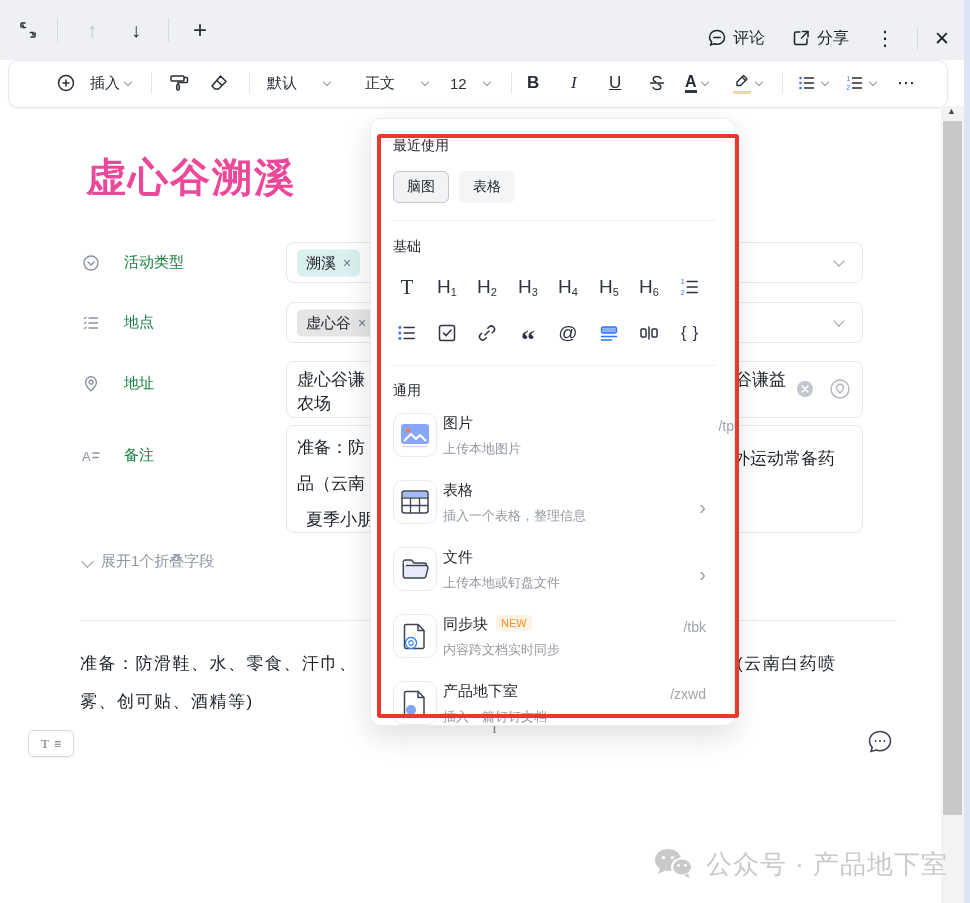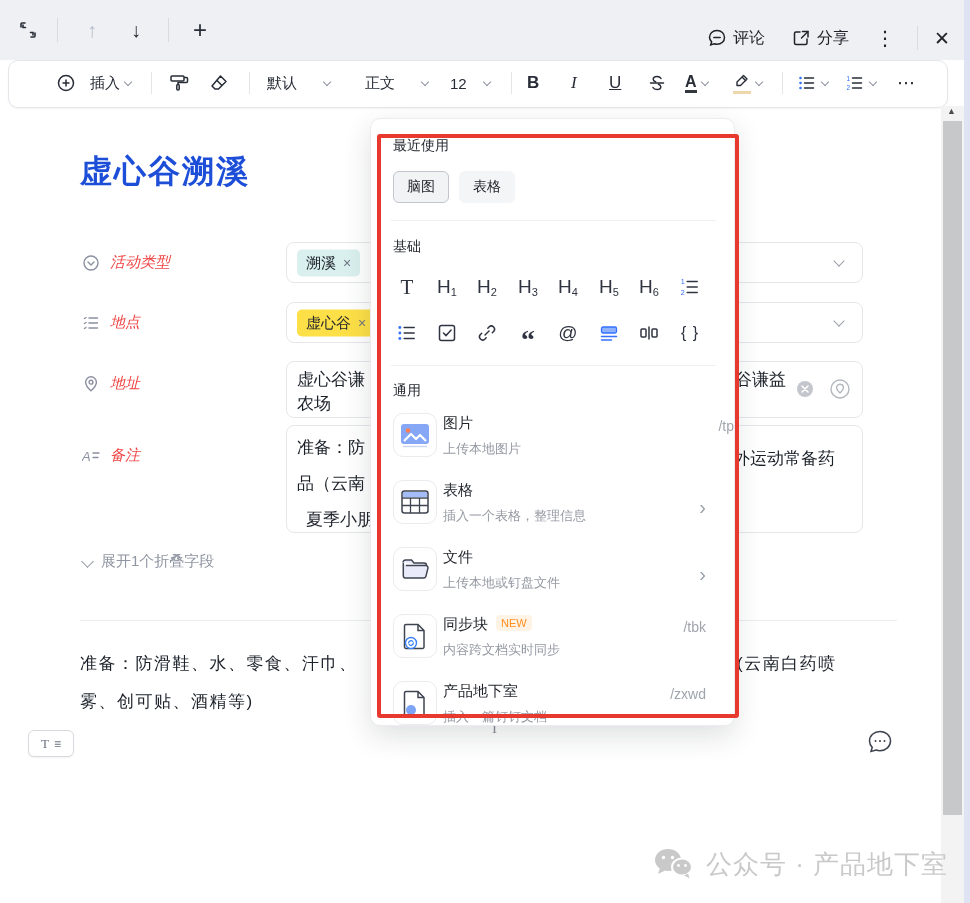--- a/index.html
+++ b/index.html
@@ -27,22 +27,22 @@
   .chev::after{content:"";position:absolute;left:1px;top:2px;width:5px;height:5px;border-right:1.4px solid #8f95a0;border-bottom:1.4px solid #8f95a0;transform:rotate(45deg);}
   .tl-text{font-size:15px;color:#272c36;}
   .fmt-letter{font-size:17px;color:#272c36;}
   .btn-b{font-weight:700;}
   .btn-i{font-style:italic;font-family:"Liberation Serif",serif;}
   .btn-u{text-decoration:underline;}
   .a-color{display:inline-block;font-size:16px;font-weight:600;border-bottom:3px solid #33383f;line-height:17px;}
   .pen-under{display:inline-block;border-bottom:3px solid #efd7ad;line-height:15px;}
 
   
-  .doc-title{position:absolute;left:80px;top:150px;font-size:32px;font-weight:700;color:#1d4ed8;letter-spacing:2px;}
-  .field-label{position:absolute;display:flex;align-items:center;gap:10px;color:#ef4444;font-size:15px;font-style:italic;}
+  .doc-title{position:absolute;left:86px;top:150px;font-size:40px;font-weight:700;color:#ec4899;letter-spacing:2px;}
+  .field-label{position:absolute;display:flex;align-items:center;gap:24px;color:#15803d;font-size:15px;}
   .field-box{position:absolute;left:286px;width:577px;background:#fff;border:1px solid #e5e7eb;border-radius:8px;box-sizing:border-box;}
   .sel-chev{position:absolute;right:18px;top:50%;width:10px;height:10px;margin-top:-7px;}
   .sel-chev::after{content:"";position:absolute;left:1px;top:1px;width:7px;height:7px;border-right:1.6px solid #9aa0a8;border-bottom:1.6px solid #9aa0a8;transform:rotate(45deg);}
   .tag{position:absolute;left:10px;top:50%;transform:translateY(-50%);display:flex;align-items:center;gap:7px;font-size:15px;color:#20242c;border-radius:5px;padding:4px 9px;}
   .tag .x{color:#6f7683;font-size:14px;}
   .fb-text{position:absolute;font-size:17px;color:#1b2029;line-height:26px;}
   .collapse{position:absolute;left:82px;top:552px;display:flex;align-items:center;gap:8px;color:#8f95a1;font-size:15px;}
   .chev-down{display:inline-block;width:11px;height:11px;position:relative;}
   .chev-down::after{content:"";position:absolute;left:1px;top:1px;width:8px;height:8px;border-right:1.6px solid #8f95a1;border-bottom:1.6px solid #8f95a1;transform:rotate(45deg);}
   .hdivider{position:absolute;left:80px;width:817px;height:1px;background:#ebedf0;}
@@ -248,21 +248,21 @@
   </div>
 
   <div class="field-label" style="left:82px;top:313px;">
     <svg width="18" height="18" viewBox="0 0 18 18" fill="none" stroke="#8b90a0" stroke-width="1.4" stroke-linecap="round">
         <path d="M2.5 4.5l1.5-1M2.5 9.5l1.5-1M2.5 14.5l1.5-1"></path>
         <path d="M7 4h8.5M7 9h8.5M7 14h8.5"></path>
       </svg>
     <span>地点</span>
   </div>
   <div class="field-box" style="top:302px;height:41px;">
-    <span class="tag" style="background:#fde047;">
+    <span class="tag" style="background:#e5e5e5;">
       <span>虚心谷</span>
       <span class="x">×</span>
     </span>
     <span class="sel-chev"></span>
   </div>
 
   <div class="field-label" style="left:82px;top:374px;">
     <svg width="18" height="18" viewBox="0 0 18 18" fill="none" stroke="#8b90a0" stroke-width="1.4">
         <path d="M9 1.8a5.4 5.4 0 0 1 5.4 5.4c0 3.6-3.6 7-5.4 8.6-1.8-1.6-5.4-5-5.4-8.6A5.4 5.4 0 0 1 9 1.8z"></path>
         <circle cx="9" cy="7.2" r="1.9"></circle>

